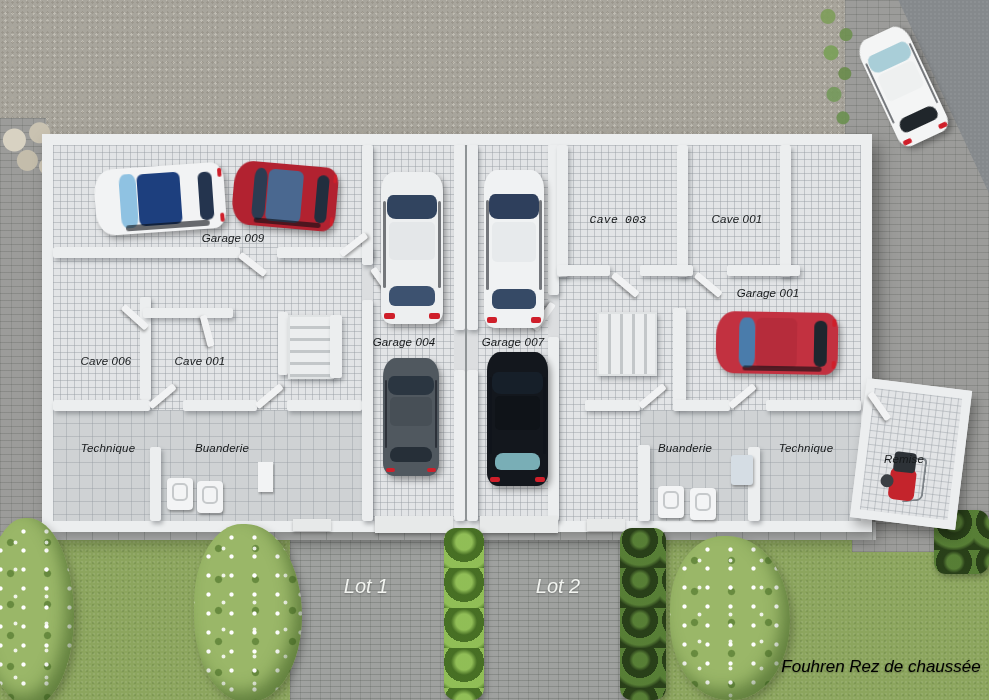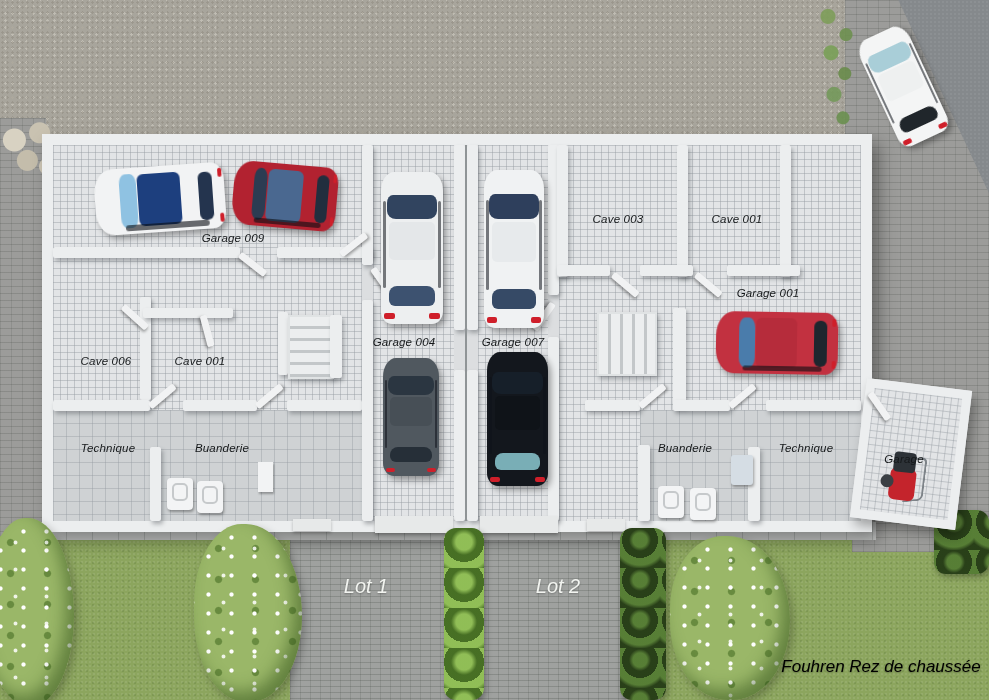--- a/index.html
+++ b/index.html
@@ -311,23 +311,23 @@
     <div class="tl r"></div>
   </div>
 
   <div class="abs rlabel" style="left:233px;top:238px;">Garage 009</div>
   <div class="abs rlabel" style="left:106px;top:361px;">Cave 006</div>
   <div class="abs rlabel" style="left:200px;top:361px;">Cave 001</div>
   <div class="abs rlabel" style="left:108px;top:448px;">Technique</div>
   <div class="abs rlabel" style="left:222px;top:448px;">Buanderie</div>
   <div class="abs rlabel" style="left:404px;top:342px;">Garage 004</div>
   <div class="abs rlabel" style="left:513px;top:342px;">Garage 007</div>
-  <div class="abs rlabel" style="left:618px;top:219px;">Cave 003</div>
+  <div class="abs rlabel" style="left:618px;top:219px;font-family:Liberation Mono, monospace;">Cave 003</div>
   <div class="abs rlabel" style="left:737px;top:219px;">Cave 001</div>
   <div class="abs rlabel" style="left:768px;top:293px;">Garage 001</div>
   <div class="abs rlabel" style="left:685px;top:448px;">Buanderie</div>
   <div class="abs rlabel" style="left:806px;top:448px;">Technique</div>
-  <div class="abs rlabel" style="left:904px;top:459px;">Garage</div>
+  <div class="abs rlabel" style="left:904px;top:459px;">Remise</div>
 
   <div class="abs lot-label" style="left:366px;top:586px;">Lot 1</div>
   <div class="abs lot-label" style="left:558px;top:586px;">Lot 2</div>
   <div class="abs caption" style="left:881px;top:667px;">Fouhren Rez de chaussée</div>
 </div>
 
 </body></html>

